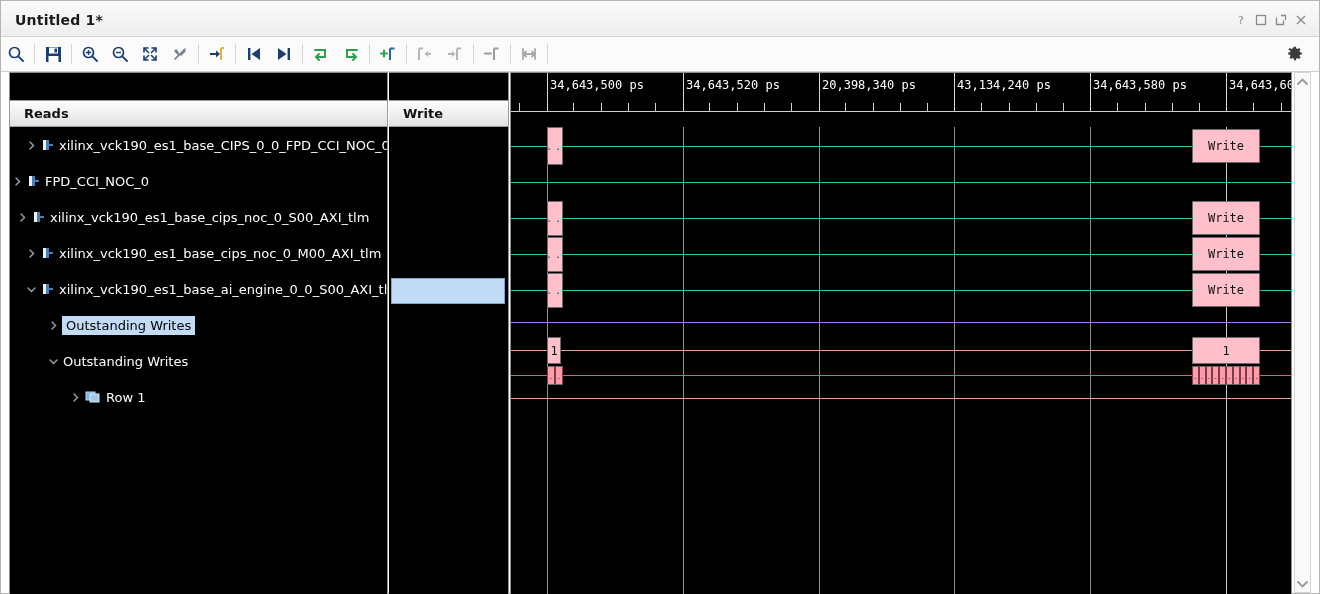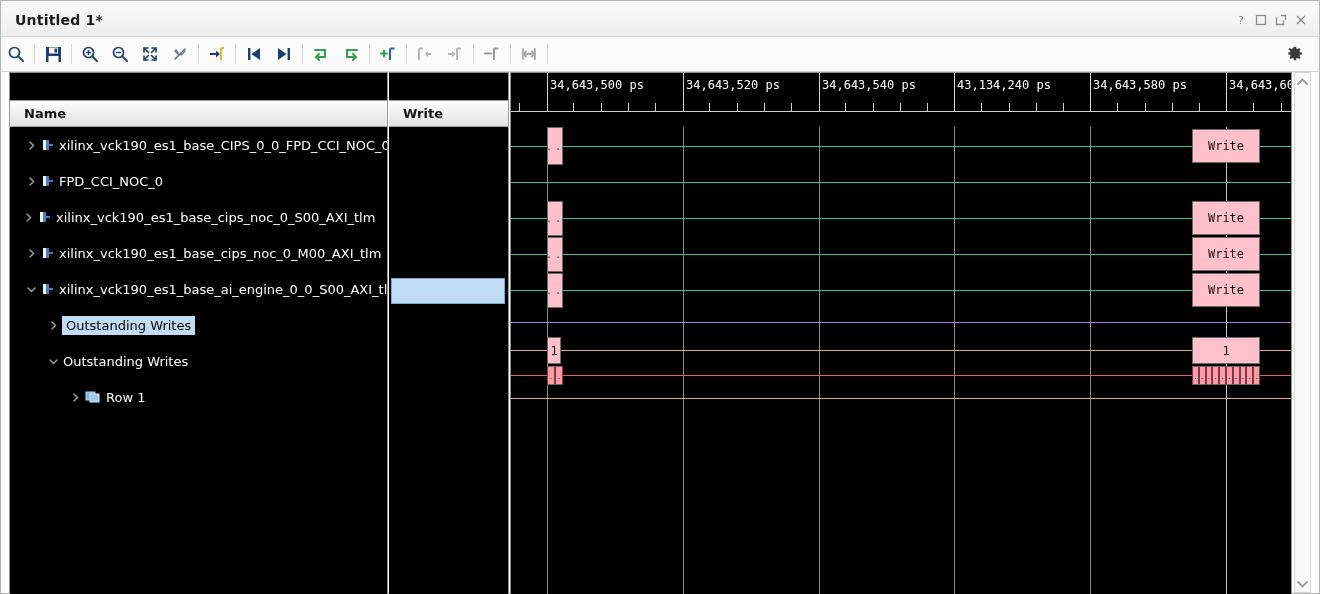--- a/index.html
+++ b/index.html
@@ -335,50 +335,50 @@
         <path d="M7 0.7h2l.3 1.8 1.3.55 1.5-1.05 1.4 1.4-1.05 1.5.55 1.3 1.8.3v2l-1.8.3-.55 1.3 1.05 1.5-1.4 1.4-1.5-1.05-1.3.55-.3 1.8h-2l-.3-1.8-1.3-.55-1.5 1.05-1.4-1.4 1.05-1.5-.55-1.3-1.8-.3v-2l1.8-.3.55-1.3L1.4 3.4l1.4-1.4 1.5 1.05 1.3-.55z"></path>
       </svg>
     </div>
   </div>
 
   <div class="body">
 
     <div class="leftpane">
       <div class="lp-topblack"></div>
       <div class="col-header">
-        <span>Name</span>
+        <span>Reads</span>
       </div>
       <div class="tree" id="tree-container">
           <div class="tree-row" style="padding-left: 14px;">
             <span class="arrow">
               <svg width="9" height="9" viewBox="0 0 9 9">
                 <path d="M3 1 L6.5 4.5 L3 8" fill="none" stroke="#8f98a3" stroke-width="1.5" stroke-linecap="round"></path>
               </svg>
             </span>
             <span class="sig-icon"><svg width="14" height="14" viewBox="0 0 14 14">
                 <rect x="2" y="2" width="3" height="10" fill="#e9f2fb"></rect>
                 <rect x="5" y="2" width="3" height="10" fill="#4a7fb5"></rect>
                 <rect x="8" y="6" width="4" height="2" fill="#4a7fb5"></rect>
               </svg></span>
             <span class="node-label">xilinx_vck190_es1_base_CIPS_0_0_FPD_CCI_NOC_0_tlm</span>
           </div>
-          <div class="tree-row" style="padding-left: 14px;">
+          <div class="tree-row" style="">
             <span class="arrow">
               <svg width="9" height="9" viewBox="0 0 9 9">
                 <path d="M3 1 L6.5 4.5 L3 8" fill="none" stroke="#8f98a3" stroke-width="1.5" stroke-linecap="round"></path>
               </svg>
             </span>
             <span class="sig-icon"><svg width="14" height="14" viewBox="0 0 14 14">
                 <rect x="2" y="2" width="3" height="10" fill="#e9f2fb"></rect>
                 <rect x="5" y="2" width="3" height="10" fill="#4a7fb5"></rect>
                 <rect x="8" y="6" width="4" height="2" fill="#4a7fb5"></rect>
               </svg></span>
             <span class="node-label">FPD_CCI_NOC_0</span>
           </div>
-          <div class="tree-row" style="padding-left: 11px;">
+          <div class="tree-row" style="padding-left: 5px;">
             <span class="arrow">
               <svg width="9" height="9" viewBox="0 0 9 9">
                 <path d="M3 1 L6.5 4.5 L3 8" fill="none" stroke="#8f98a3" stroke-width="1.5" stroke-linecap="round"></path>
               </svg>
             </span>
             <span class="sig-icon"><svg width="14" height="14" viewBox="0 0 14 14">
                 <rect x="2" y="2" width="3" height="10" fill="#e9f2fb"></rect>
                 <rect x="5" y="2" width="3" height="10" fill="#4a7fb5"></rect>
                 <rect x="8" y="6" width="4" height="2" fill="#4a7fb5"></rect>
               </svg></span>
@@ -452,21 +452,21 @@
     </div>
 
     <div class="wavepane">
       <div class="wp-ruler" id="ruler">
         <div class="ruler-baseline"></div>
       <div class="tick-major" style="left: 36px;"></div>
           <div class="tick-label" style="left: 39px;">34,643,500 ps</div>
           <div class="tick-major" style="left: 172px;"></div>
           <div class="tick-label" style="left: 175px;">34,643,520 ps</div>
           <div class="tick-major" style="left: 308px;"></div>
-          <div class="tick-label" style="left: 311px;">34,643,540 ps</div>
+          <div class="tick-label" style="left: 311px;">20,398,340 ps</div>
           <div class="tick-major" style="left: 443px;"></div>
           <div class="tick-label" style="left: 446px;">43,134,240 ps</div>
           <div class="tick-major" style="left: 579px;"></div>
           <div class="tick-label" style="left: 582px;">34,643,580 ps</div>
           <div class="tick-major" style="left: 715px;"></div>
           <div class="tick-label" style="left: 718px;">34,643,600 ps</div>
           <div class="tick-minor" style="left: 8px;"></div>
           <div class="tick-minor" style="left: 62px;"></div>
           <div class="tick-minor" style="left: 90px;"></div>
           <div class="tick-minor" style="left: 117px;"></div>

